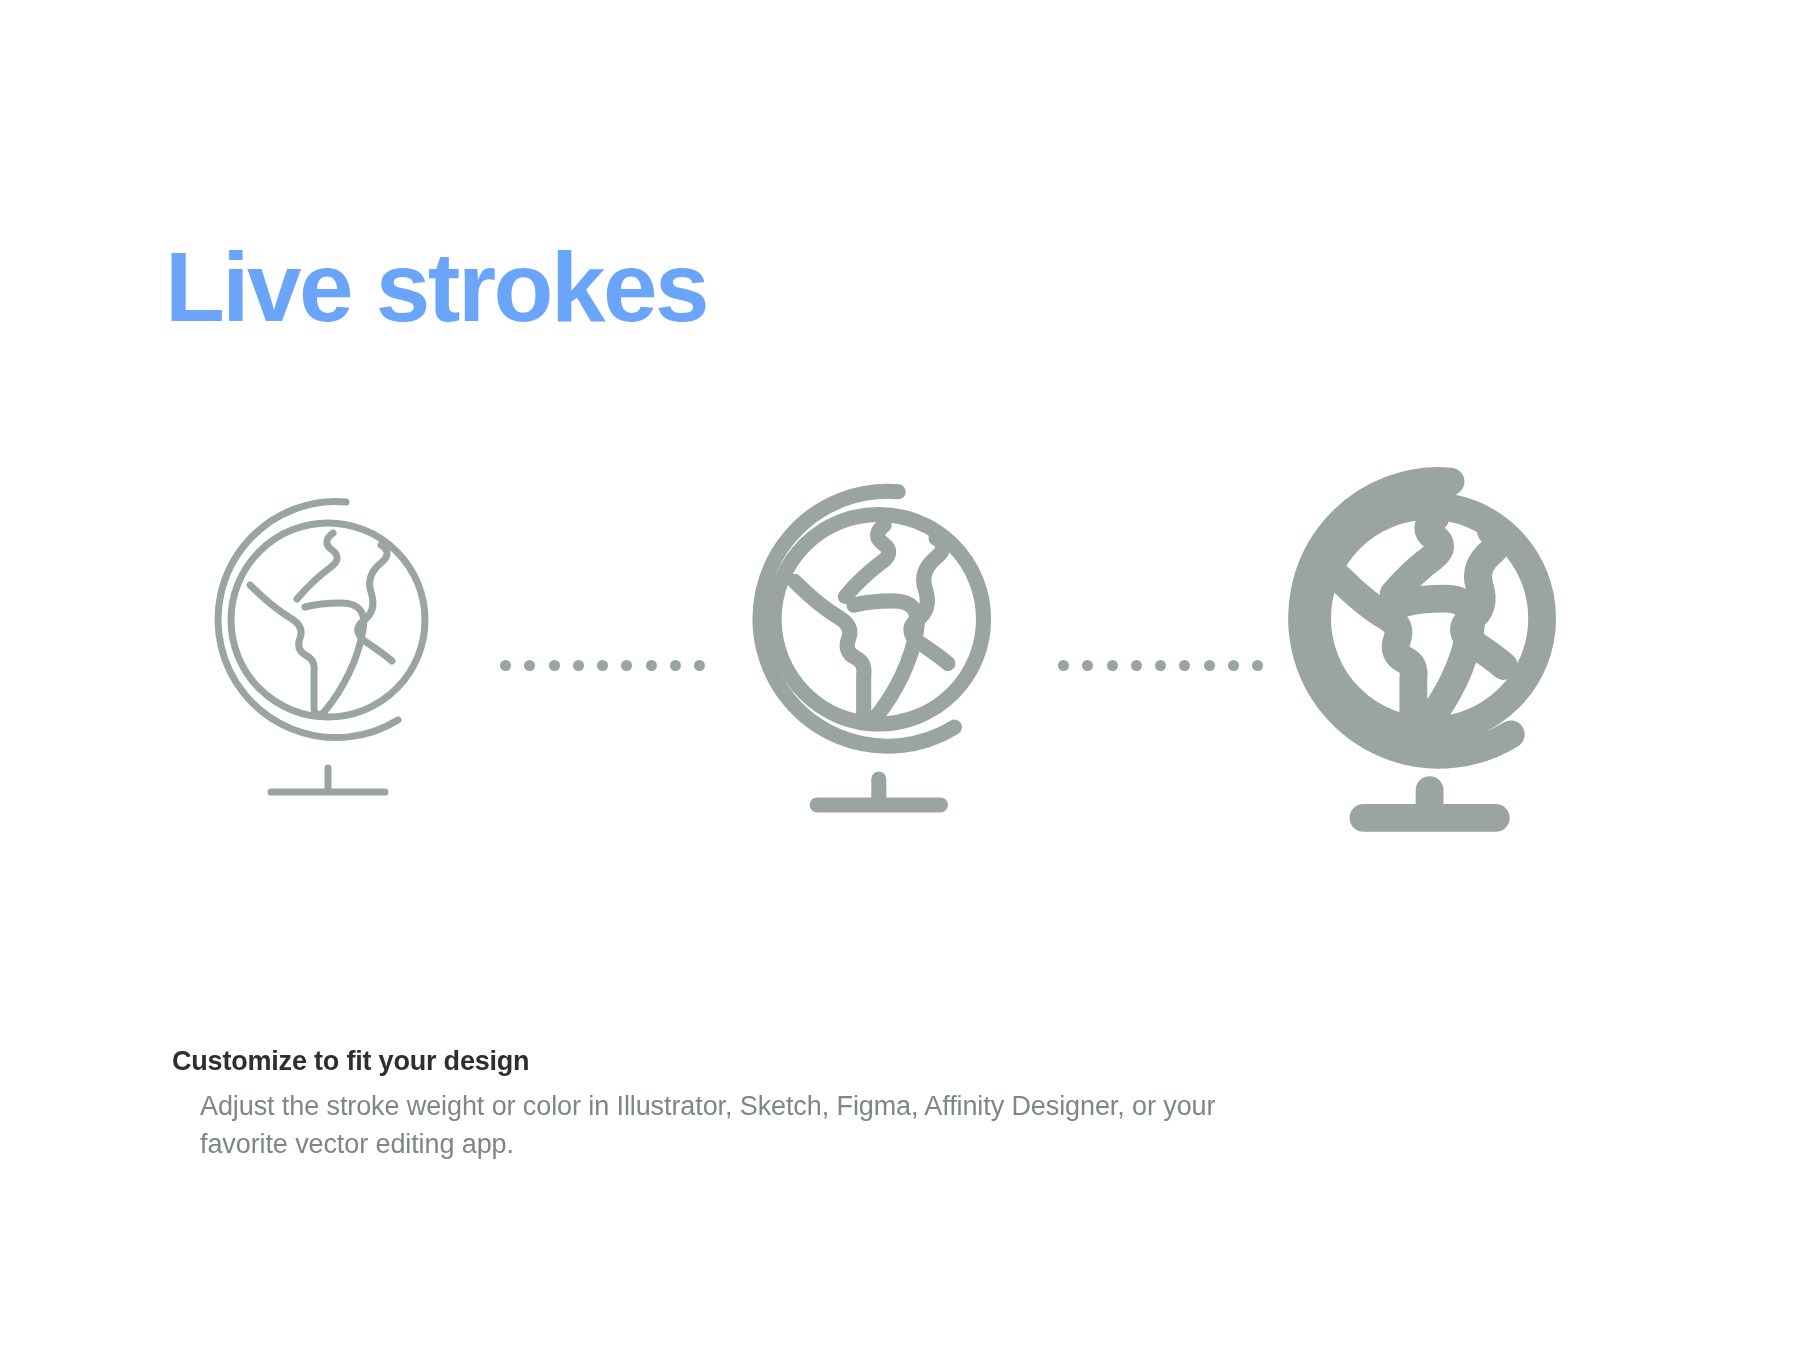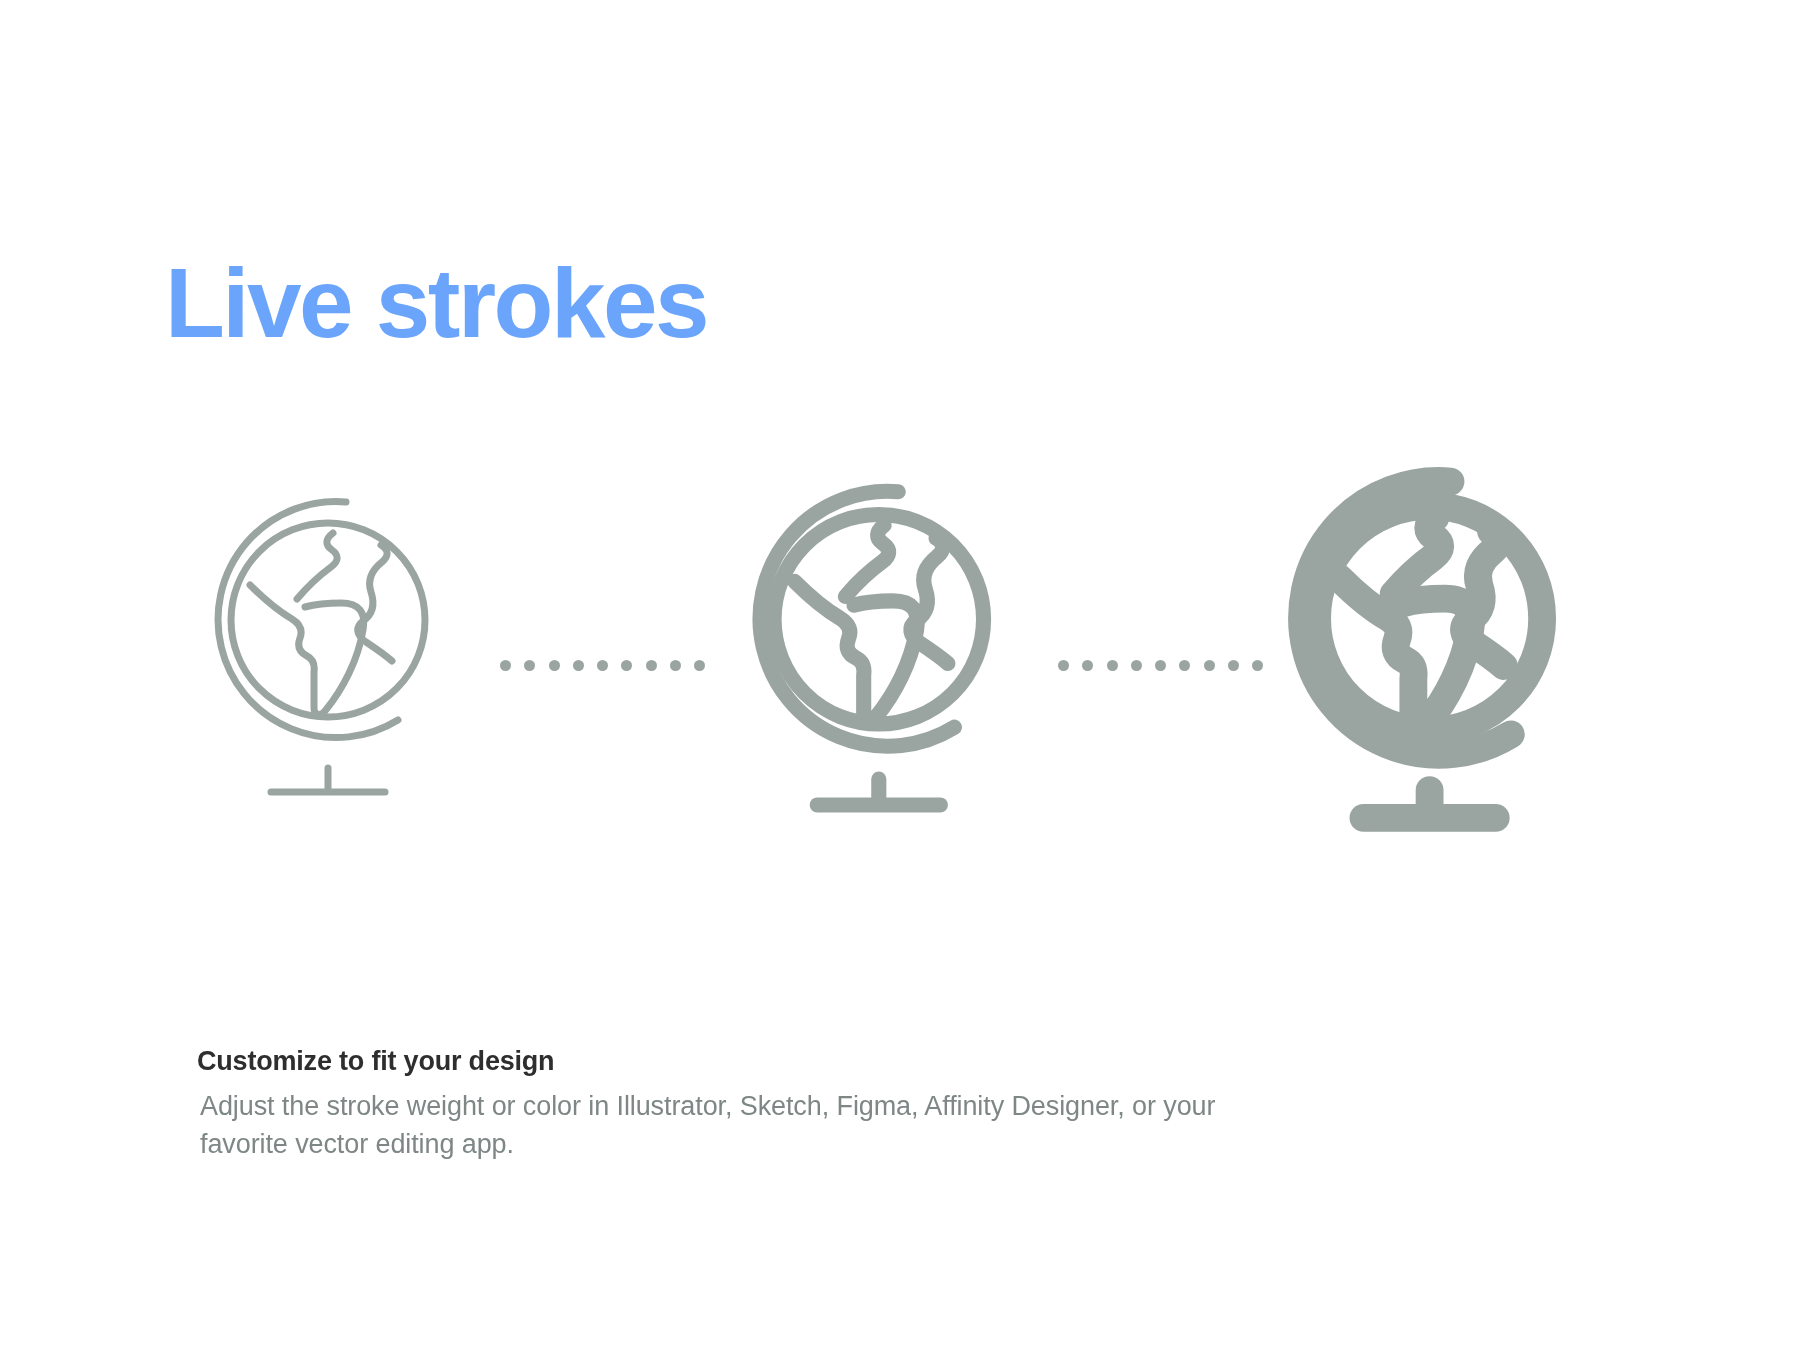--- a/index.html
+++ b/index.html
@@ -17,21 +17,21 @@
     width: 1800px;
     height: 1360px;
     background: #ffffff;
     overflow: hidden;
   }
 
   
   #title {
     position: absolute;
     left: 165px;
-    top: 188px;
+    top: 172px;
     font-size: 98px;
     font-weight: 700;
     letter-spacing: -2.5px;
     line-height: 1;
     color: #6BA5FB;
     white-space: nowrap;
   }
 
   
   #showcase {
@@ -196,17 +196,17 @@
                    C 207 178 216 184 224 191"></path>
           <path d="M 160 298 L 160 318"></path>
           <path d="M 103 322 L 217 322"></path>
         </g>
       </svg>
     </div>
 
   </div>
 
   <div id="caption">
-    <p id="caption-heading" style="color: rgb(46, 46, 46); margin-left: 25px;">Customize to fit your design</p>
+    <p id="caption-heading" style="color: rgb(46, 46, 46);">Customize to fit your design</p>
     <p id="caption-body" style="color: rgb(126, 135, 134); margin-left: 28px;">Adjust the stroke weight or color in Illustrator, Sketch, Figma, Affinity Designer, or your favorite vector editing app.</p>
   </div>
 
 </div>
 
 </body></html>

